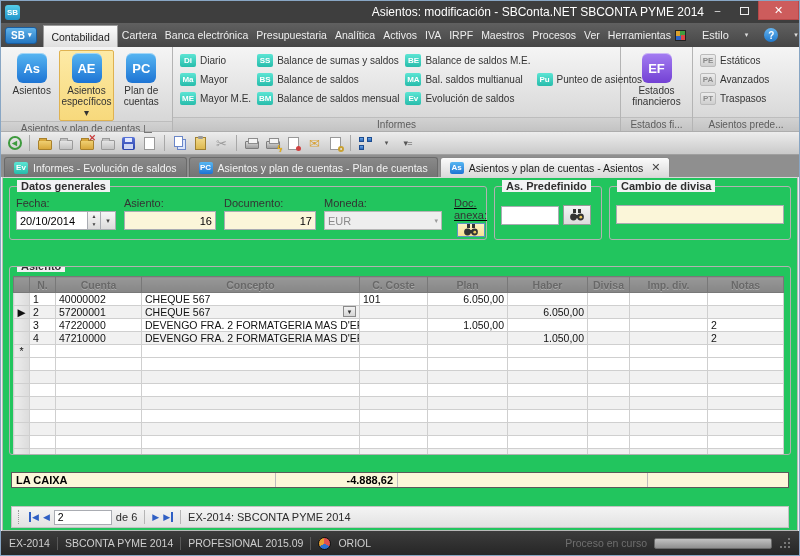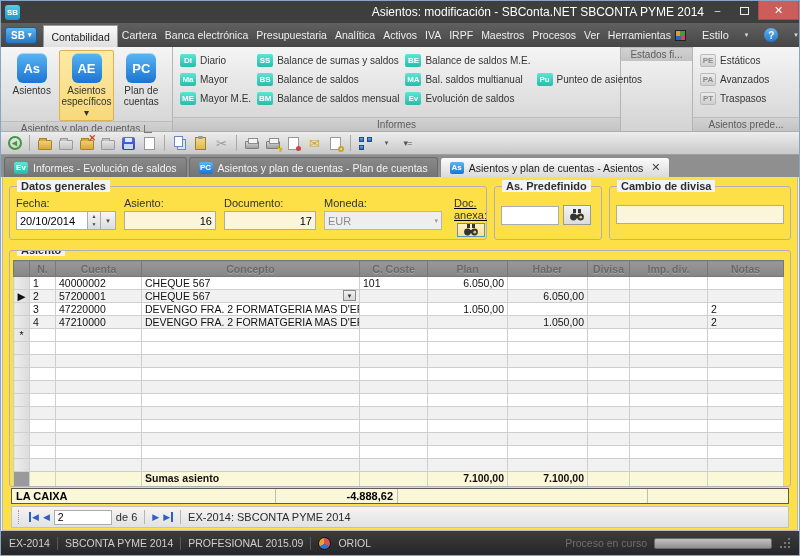--- a/index.html
+++ b/index.html
@@ -93,22 +93,22 @@
   .dtab{height:20px;display:flex;align-items:center;gap:5px;padding:0 9px;border-radius:3px 3px 0 0;
     background:linear-gradient(#898989,#747474);border:1px solid #6a6a6a;border-bottom:0;color:#f2f2f2;font-size:10.5px;white-space:nowrap;cursor:default;}
   .dtab.active{background:linear-gradient(#fbfbfb,#dadada);color:#1c1c1c;border-color:#8a8a8a;}
   .tmini{width:14px;height:12px;flex:0 0 14px;border-radius:2px;color:#fff;font-weight:bold;font-size:8px;
     display:flex;align-items:center;justify-content:center;}
   .tmini.teal{background:linear-gradient(#5ce5d4,#27bcab);}
   .tmini.blue{background:linear-gradient(#57b6f2,#1d74d4);}
   .tab-x{font-size:11px;color:#444;margin-left:3px;}
 
   
-  .content{flex:1;background:#fde047;border:1px solid #b9b9b9;border-top:1px solid #d8d8d8;margin:0 1px;
-    display:flex;flex-direction:column;padding:8px 6px 2px;overflow:hidden;}
+  .content{flex:1;background:#22c55e;border:1px solid #b9b9b9;border-top:1px solid #d8d8d8;margin:0 1px;
+    display:flex;flex-direction:column;padding:8px 6px 2px;overflow:hidden;gap:16px;}
   .gbox{border:1px solid #b2b2b2;border-radius:3px;position:relative;padding:10px 6px 5px;}
   .gbox>.legend{position:absolute;top:-7px;left:7px;background:#f2f3f4;padding:0 4px;font-weight:bold;color:#2e2e2e;}
   .formrow{display:flex;gap:7px;flex:0 0 54px;height:54px;margin-bottom:10px;}
   .g-datos{width:478px;display:flex;gap:8px;}
   .g-pred{width:108px;}
   .g-divisa{flex:1;}
   .fblock{display:flex;flex-direction:column;gap:2px;}
   .fblock label{color:#333;}
   .ctrl-row{display:flex;align-items:center;}
   input.txt{height:19px;border:1px solid #a9acb2;font-family:"Liberation Sans",sans-serif;font-size:11px;padding:0 3px;background:#fff;}
@@ -289,20 +289,26 @@
               <span>Punteo de asientos</span>
             </div>
         </div>
       </div>
       <div class="rg-foot">
           <span>Informes</span>
         </div>
     </div>
 
     <div class="rgroup" style="width:72px;">
+      <div class="rg-body" style="justify-content:center;">
+        <div class="bigbtn">
+          <div class="bigicon purple">EF</div>
+          <span>Estados financieros</span>
+        </div>
+      </div>
       <div class="rg-foot">
           <span>Estados fi...</span>
         </div>
     </div>
 
     <div class="rgroup" style="flex:1;border-right:0;">
       <div class="rg-body">
           <div class="rcol">
         <div class="ritem">
               <span class="mini gray">PE</span>

